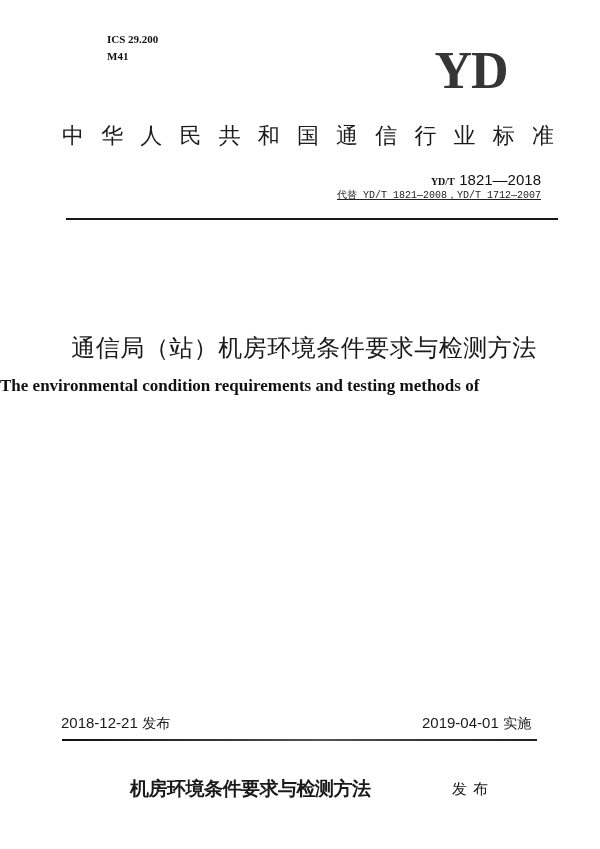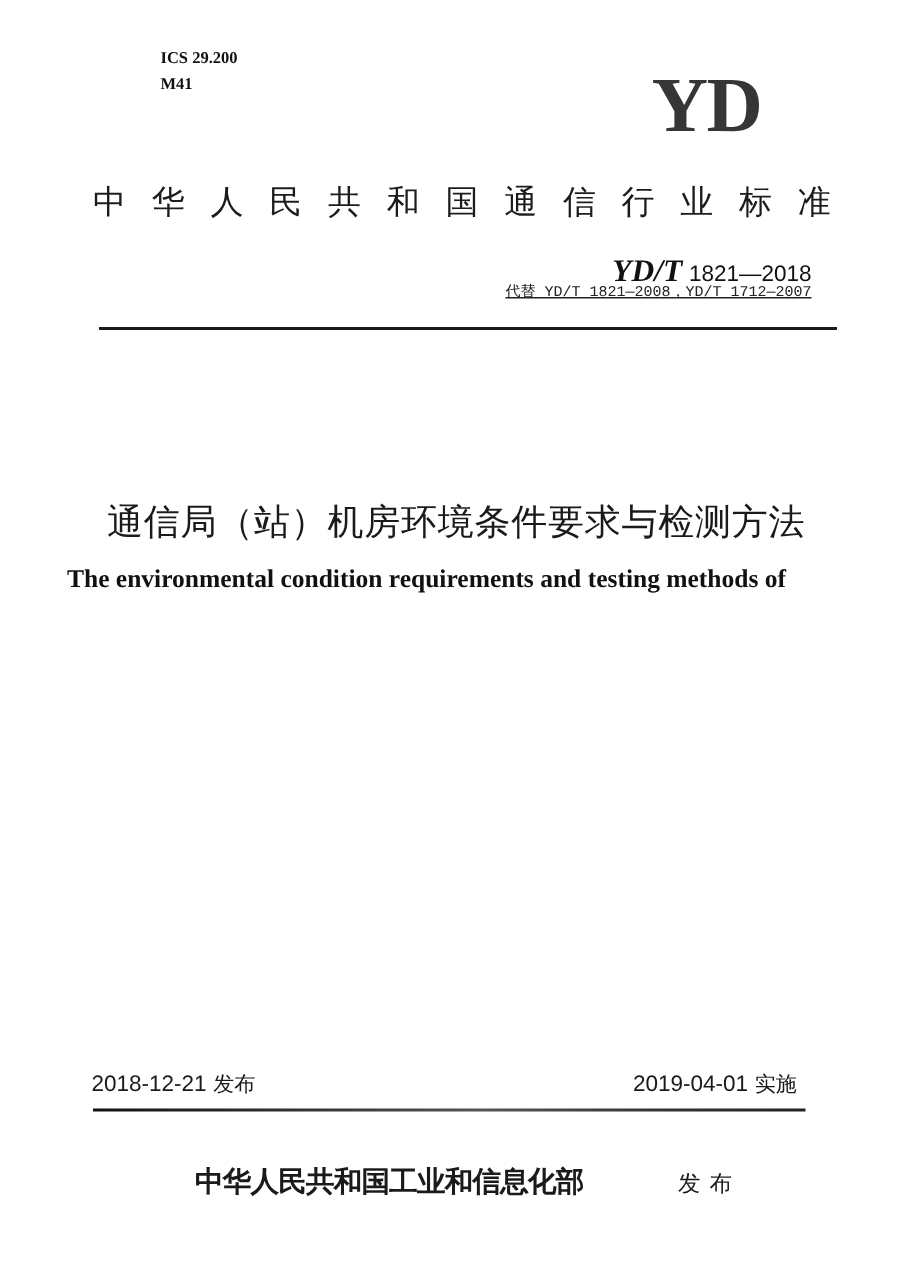--- a/index.html
+++ b/index.html
@@ -56,22 +56,21 @@
       right: 59px;
       top: 171px;
       text-align: right;
       font-size: 14px;
       line-height: 18px;
       color: #111;
     }
     .std-number .prefix {
       font-family: "Liberation Serif", "DejaVu Serif", serif;
       font-weight: bold;
-      font-size: 21px;
-      font-style: italic;
+      font-size: 10px;
     }
     .std-number .num {
       font-family: Liberation Sans, sans-serif;
       font-size: 15px;
     }
 
     .replaces {
       right: 59px;
       top: 189px;
       text-align: right;
@@ -99,21 +98,21 @@
       line-height: 34px;
       color: #1a1a1a;
       letter-spacing: 0.5px;
       padding-left: 8px;
     }
 
     .en-title {
       left: 0;
       top: 376px;
       width: 524px;
-      text-align: right;
+      text-align: left;
       font-family: "Liberation Serif", "DejaVu Serif", serif;
       font-weight: bold;
       font-size: 17px;
       line-height: 19px;
       color: #111;
     }
 
     .date-publish {
       left: 61px;
       top: 714px;
@@ -205,14 +204,14 @@
   <span>发布</span>
 </div>
 
 <div class="abs date-implement">
   <span class="date-value">2019-04-01</span>
   <span>实施</span>
 </div>
 
 <div class="abs rule-bottom"></div>
 
-<div class="abs publisher">中华人民共和国工业和信息化部</div>
+<div class="abs publisher">机房环境条件要求与检测方法</div>
 <div class="abs publisher-action">发布</div>
 
 </body></html>

